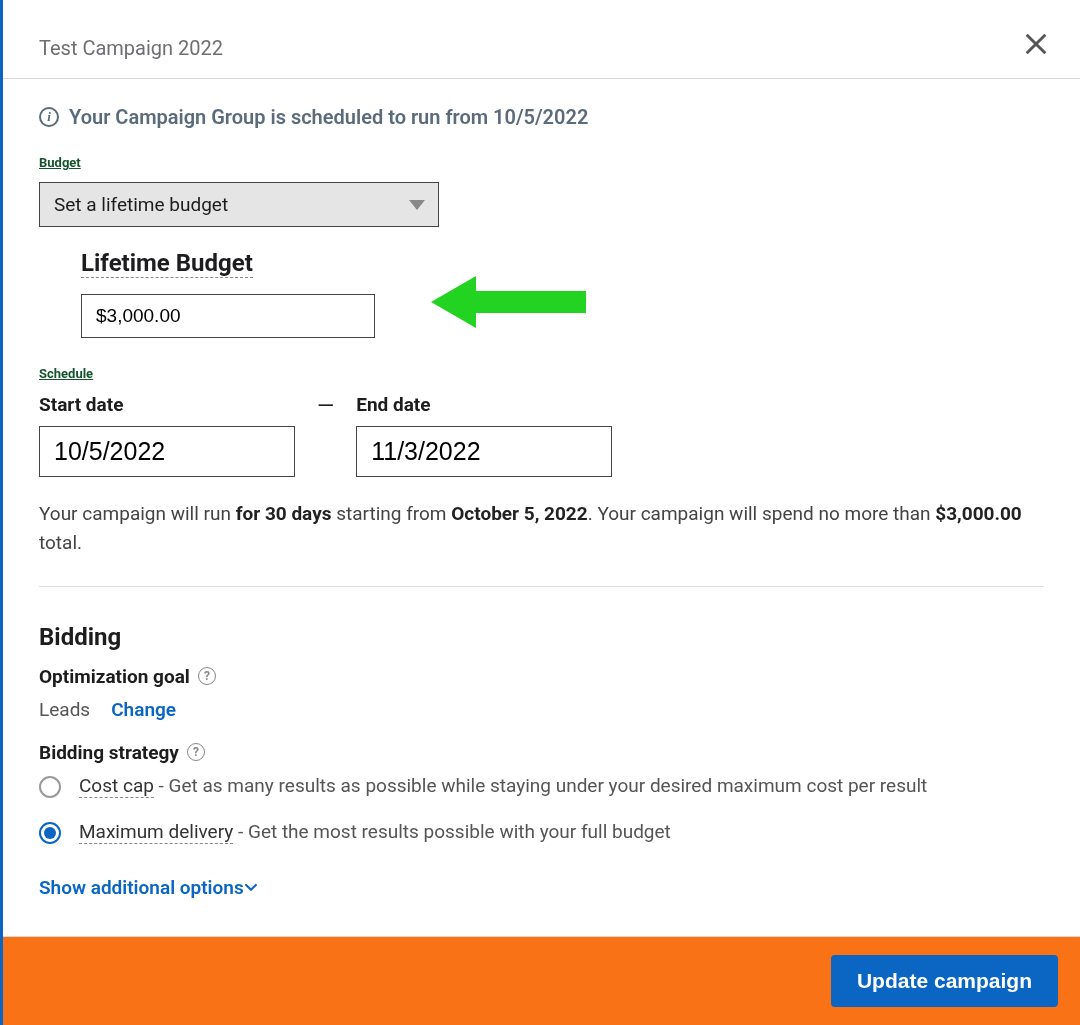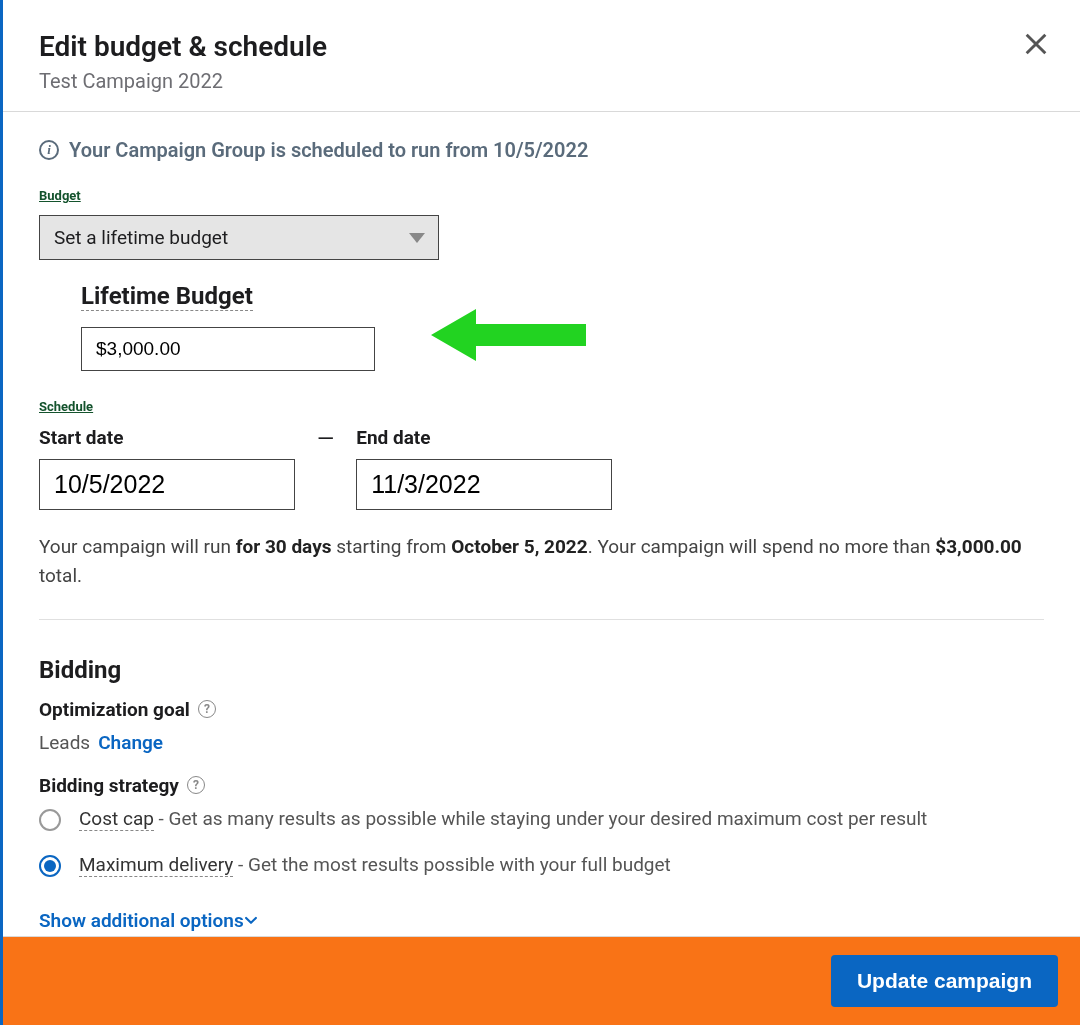--- a/index.html
+++ b/index.html
@@ -180,21 +180,21 @@
     align-items: center;
     justify-content: center;
     font-size: 12px;
     color: #888;
     font-weight: 700;
     cursor: pointer;
   }
   .opt-row {
     display: flex;
     align-items: baseline;
-    gap: 8px;
+    gap: 21px;
     font-size: 19px;
     margin-bottom: 20px;
   }
   .opt-val { color: #555; }
   .link {
     color: #0a66c2;
     font-weight: 600;
     cursor: pointer;
   }
   .radio-option {
@@ -264,21 +264,20 @@
     font-weight: 600;
     padding: 14px 26px;
     border-radius: 4px;
     cursor: pointer;
   }
 </style>
 </head>
 <body>
 
 <div class="header">
-  <div class="title">Edit budget &amp; schedule</div>
   <div class="subtitle">Test Campaign 2022</div>
 </div>
 
 <div class="close-btn">
   <svg viewBox="0 0 24 24" fill="none">
     <path d="M4 4 L20 20 M20 4 L4 20"></path>
   </svg>
 </div>
 
 <hr class="divider-h">

